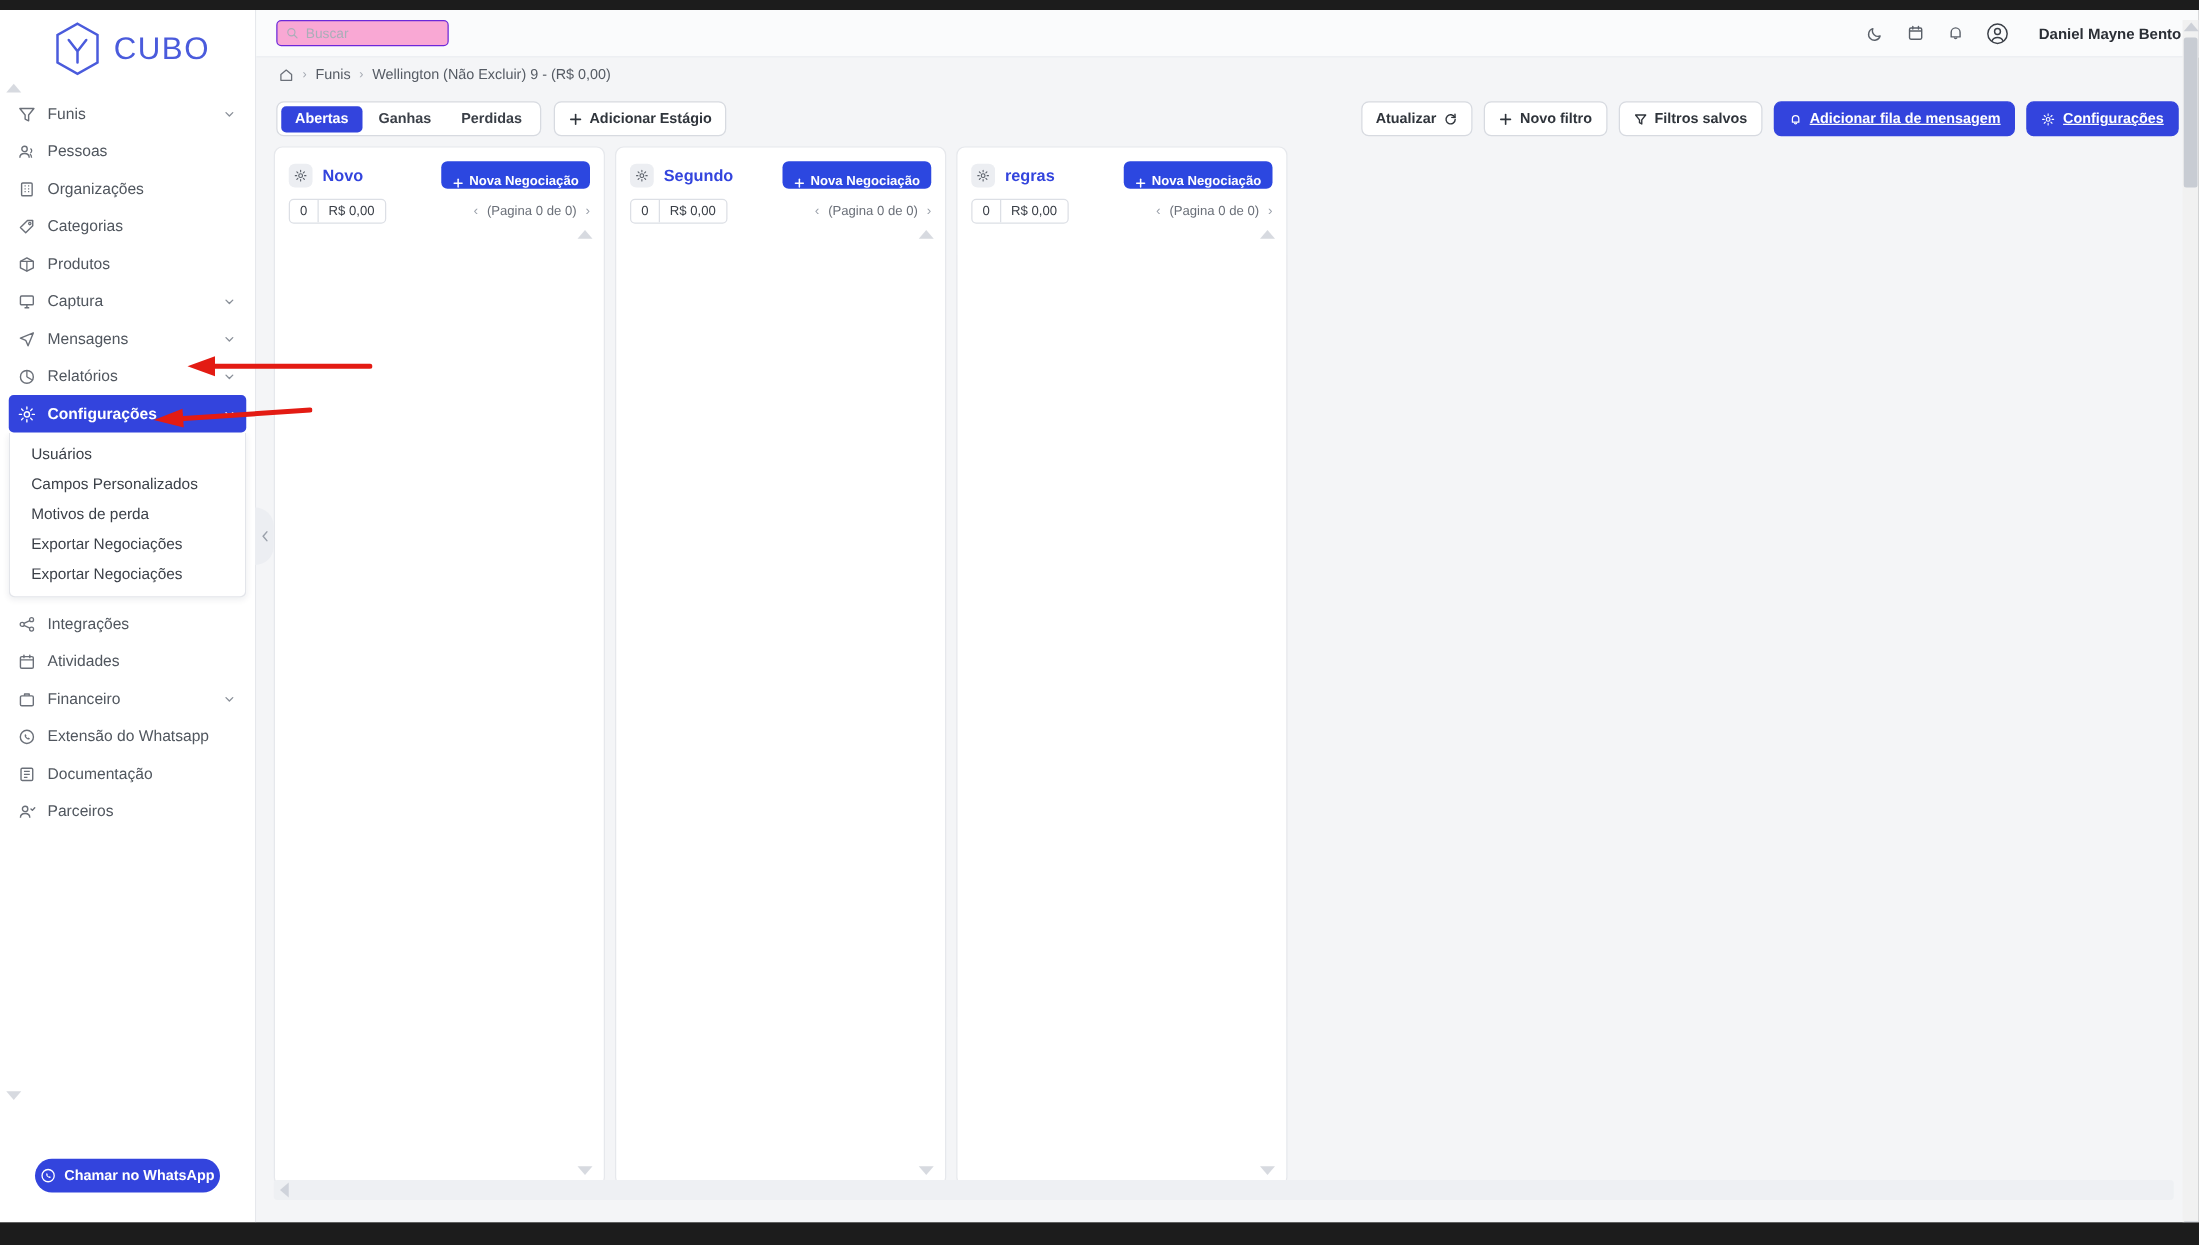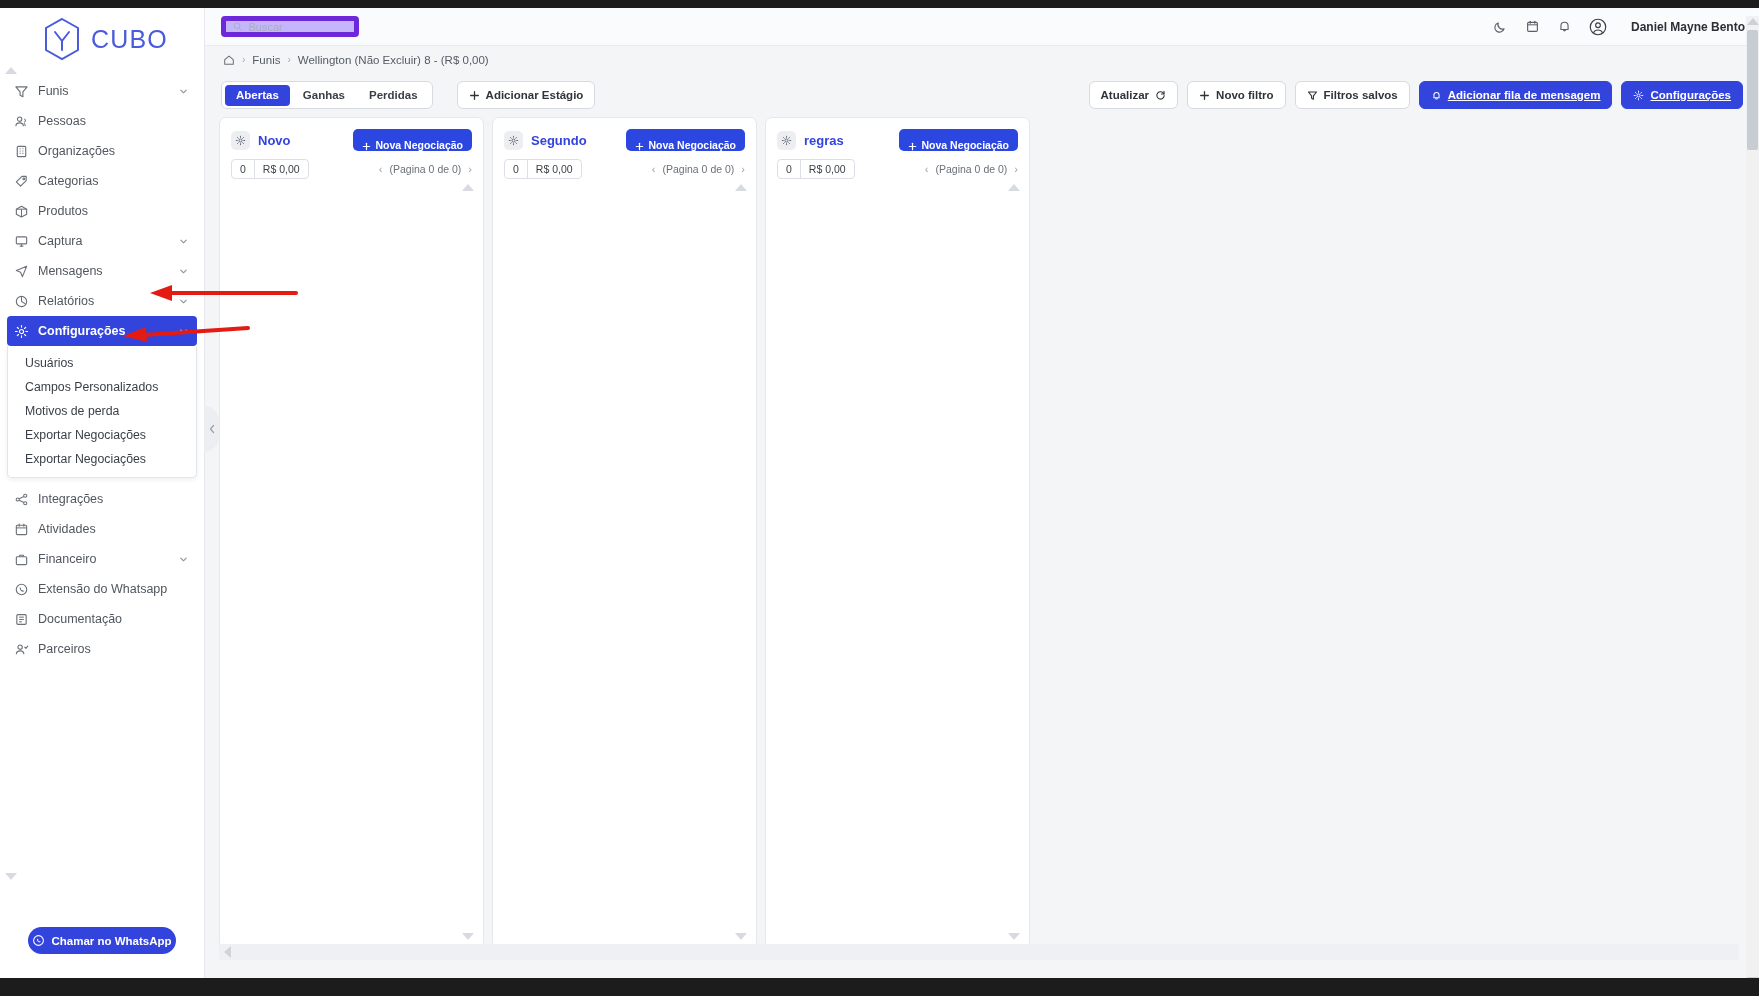--- a/index.html
+++ b/index.html
@@ -146,22 +146,22 @@
     background: #f4f5f7; position: relative;
   }
   .topbar {
     height: 38px; background: #fafbfc;
     border-bottom: 1px solid #e9ebef;
     display: flex; align-items: center;
     padding: 0 14px 0 16px; gap: 12px;
   }
   .search-box {
     width: 138px; height: 21px;
-    border: 5px solid #6d28d9; border-radius: 4px;
-    background: #c4b5fd; display: flex; align-items: center;
+    border: 1px solid #6d28d9; border-radius: 4px;
+    background: #f9a8d4; display: flex; align-items: center;
     padding: 0 7px; gap: 6px;
   }
   .search-box input {
     border: none; outline: none; font-size: 11px;
     color: #3a3f47; width: 100%;
     font-family: "Liberation Sans", sans-serif;
     background: transparent;
   }
   .search-box input::placeholder { color: #a9aeb8; }
   .topbar-right {
@@ -203,21 +203,21 @@
     gap: 6px; height: 28px; border-radius: 6px;
     font-size: 11.5px; font-weight: bold; cursor: pointer;
     padding: 0 11px; white-space: nowrap;
   }
   .btn-outline {
     background: #fff; border: 1px solid #d7dae0; color: #2f343b;
   }
   .btn-primary {
     background: #3344dd; border: 1px solid #3344dd; color: #fff; text-decoration: underline;
   }
-  .toolbar-left { display: flex; align-items: center; gap: 24px; }
+  .toolbar-left { display: flex; align-items: center; gap: 10px; }
   .toolbar-right {
     margin-left: auto; display: flex; align-items: center; gap: 9px;
   }
 
   
   .board-area {
     flex: 1; position: relative; overflow: hidden;
     padding: 0 0 0 14px;
   }
   .board {
@@ -544,21 +544,21 @@
         </div>
       </div>
 
       <div class="breadcrumb">
         <svg width="12" height="12" viewBox="0 0 14 14">
             <path d="M2 6.6 7 2.4l5 4.2V12H2z" fill="none" stroke="#6b7079" stroke-width="1.2" stroke-linejoin="round"></path>
           </svg>
         <span class="crumb-sep">›</span>
         <span class="crumb-link">Funis</span>
         <span class="crumb-sep">›</span>
-        <span>Wellington (Não Excluir) 8 - (R$ 0,00)</span>
+        <span>Wellington (Não Excluir) 9 - (R$ 0,00)</span>
       </div>
 
       <div class="toolbar">
         <div class="toolbar-left">
           <div class="tabs-group">
             <div class="tab active">Abertas</div>
             <div class="tab">Ganhas</div>
             <div class="tab">Perdidas</div>
           </div>
           <button class="btn btn-outline">

